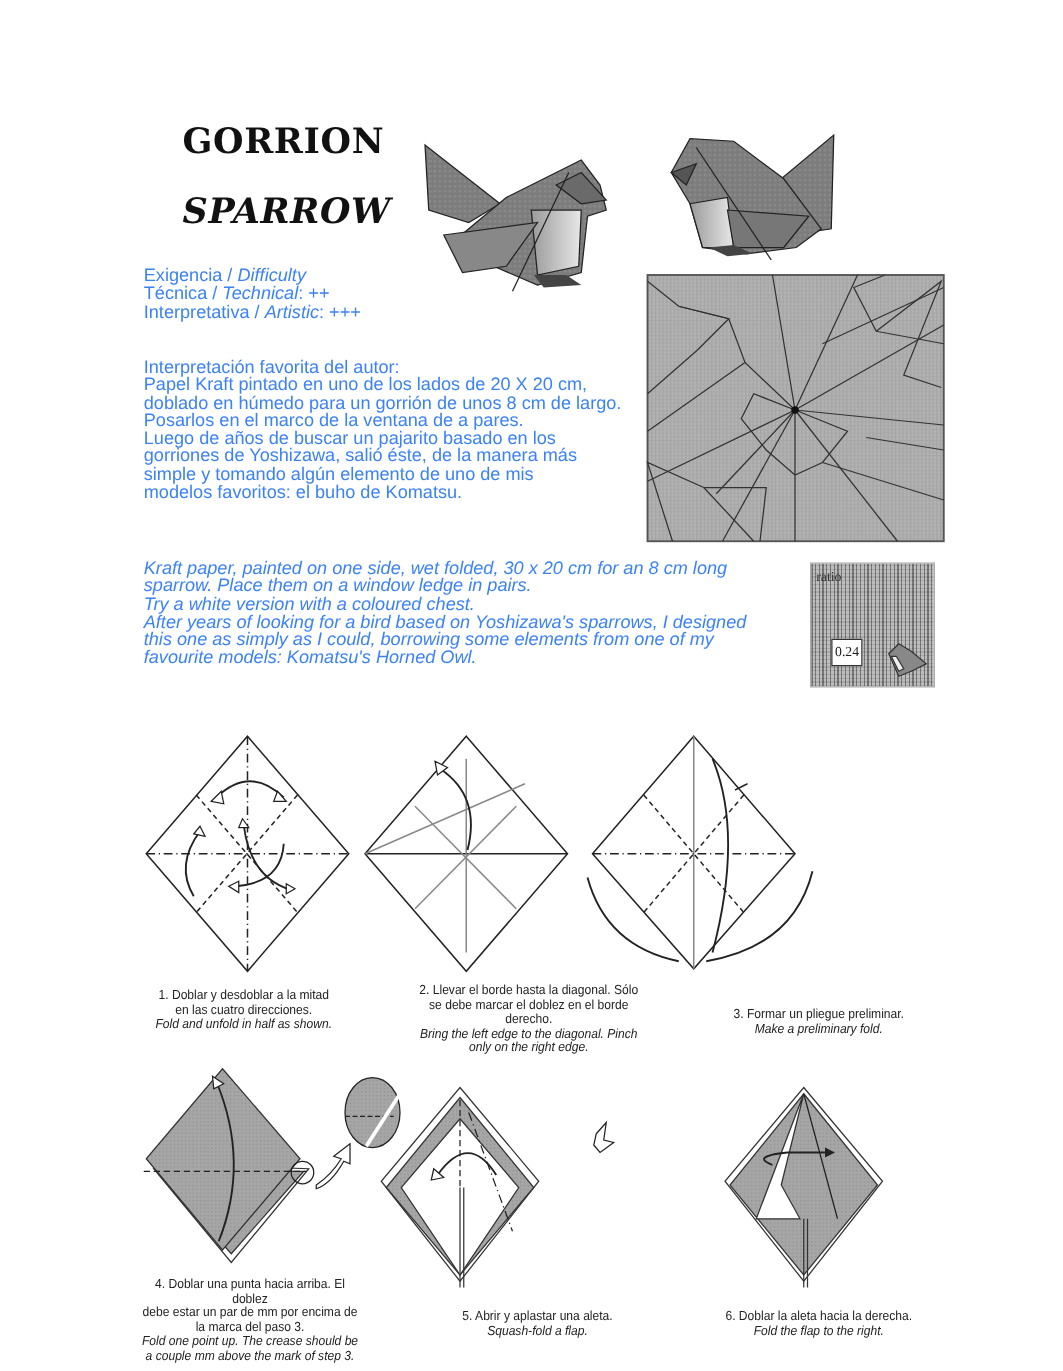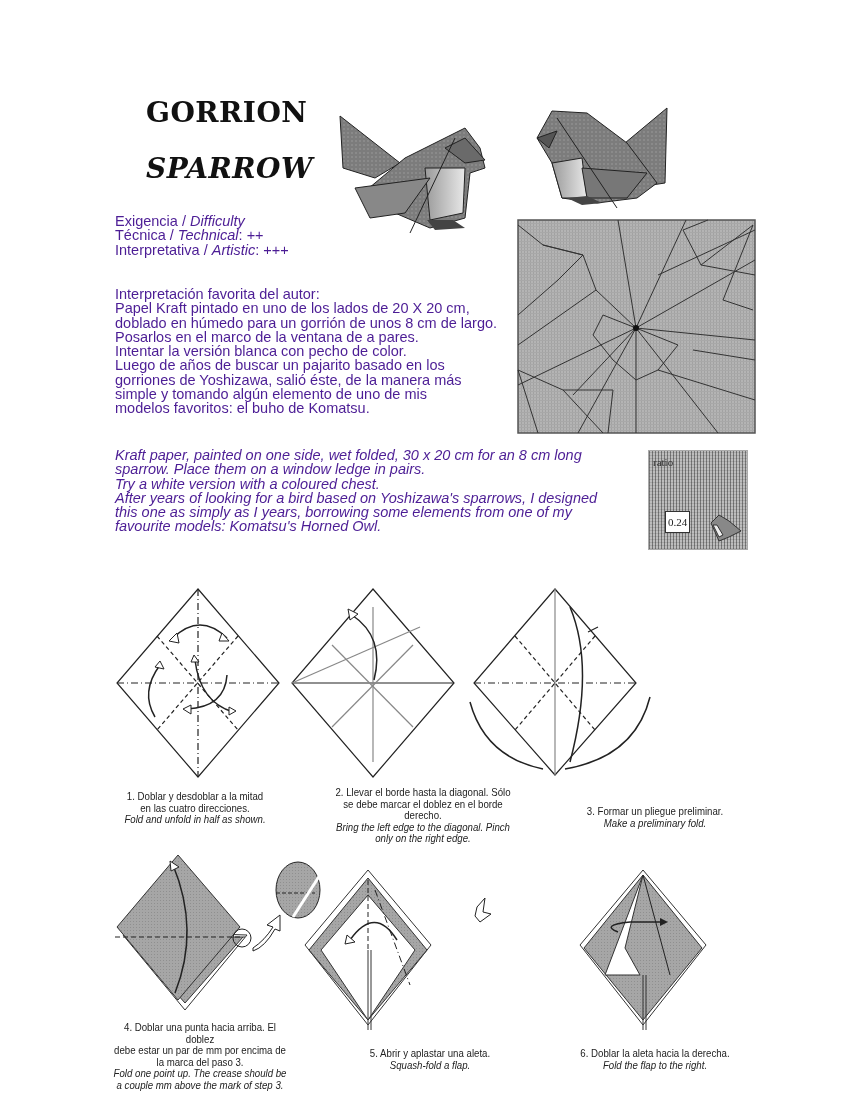--- a/index.html
+++ b/index.html
@@ -1,20 +1,20 @@
 <!DOCTYPE html>
 <html><head>
 <meta charset="utf-8">
 <style>
   html,body{margin:0;padding:0;background:#fff;}
   body{width:850px;height:1097px;position:relative;overflow:hidden;font-family:"Liberation Sans",sans-serif;color:#1a1a1a;}
   .abs{position:absolute;}
   .title{font-family:"DejaVu Serif","Liberation Serif",serif;font-weight:bold;font-size:28px;letter-spacing:0.5px;color:#111;}
   .title.it{font-style:italic;}
-  .block{font-size:14.5px;line-height:14.3px;color:#4c1d95;}
+  .block{font-size:14.5px;line-height:14.3px;color:#3b82f6;}
   .block .line{white-space:nowrap;}
   .it{font-style:italic;}
   .cap{font-size:10.5px;line-height:11.5px;text-align:center;color:#222;transform:scaleX(0.92);}
   .cap .l{display:block;}
   svg{position:absolute;overflow:visible;}
   .ratio-box{background:
      repeating-linear-gradient(0deg,#a8a8a8 0 1px,#bdbdbd 1px 3px),
      repeating-linear-gradient(90deg,#a0a0a0 0 1px,transparent 1px 3px);background-blend-mode:multiply;}
   .ratio-label{font-family:"Liberation Serif",serif;font-size:11px;color:#333;}
   .ratio-val{font-family:"Liberation Serif",serif;font-weight:normal;font-size:11px;background:#fff;border:1px solid #333;padding:4px 2px;}
@@ -58,21 +58,20 @@
   <div class="line"><span>Exigencia / </span><span class="it">Difficulty</span></div>
   <div class="line"><span>Técnica / </span><span class="it">Technical</span><span>: ++</span></div>
   <div class="line"><span>Interpretativa / </span><span class="it">Artistic</span><span>: +++</span></div>
 </div>
 
 <div class="abs block" style="left:115px;top:287px;">
   <div class="line">Interpretación favorita del autor:</div>
   <div class="line">Papel Kraft pintado en uno de los lados de 20 X 20 cm,</div>
   <div class="line">doblado en húmedo para un gorrión de unos 8 cm de largo.</div>
   <div class="line">Posarlos en el marco de la ventana de a pares.</div>
-  <div class="line">Intentar la versión blanca con pecho de color.</div>
   <div class="line">Luego de años de buscar un pajarito basado en los</div>
   <div class="line">gorriones de Yoshizawa, salió éste, de la manera más</div>
   <div class="line">simple y tomando algún elemento de uno de mis</div>
   <div class="line">modelos favoritos: el buho de Komatsu.</div>
 </div>
 
 <svg style="left:518px;top:220px;" width="237" height="213" viewBox="0 0 237 213">
   <defs>
     <pattern id="cpgrid" width="3" height="3" patternUnits="userSpaceOnUse">
       <rect width="3" height="3" fill="#b4b4b4"></rect>
@@ -105,21 +104,21 @@
     <polyline points="140,55 237,10"></polyline>
   </g>
   <circle cx="118" cy="108" r="3" fill="#111"></circle>
 </svg>
 
 <div class="abs block it" style="left:115px;top:448px;">
   <div class="line">Kraft paper, painted on one side, wet folded, 30 x 20 cm for an 8 cm long</div>
   <div class="line">sparrow. Place them on a window ledge in pairs.</div>
   <div class="line">Try a white version with a coloured chest.</div>
   <div class="line">After years of looking for a bird based on Yoshizawa's sparrows, I designed</div>
-  <div class="line">this one as simply as I years, borrowing some elements from one of my</div>
+  <div class="line">this one as simply as I could, borrowing some elements from one of my</div>
   <div class="line">favourite models: Komatsu's Horned Owl.</div>
 </div>
 
 <div class="abs ratio-box" style="left:648px;top:450px;width:98px;height:98px;border:1px solid #aaa;">
   <div class="abs ratio-label" style="left:4px;top:5px;">ratio</div>
   <div class="abs ratio-val" style="left:16px;top:60px;">0.24</div>
   <svg style="left:60px;top:62px;" width="34" height="30" viewBox="0 0 34 30">
     <path d="M2,10 L10,2 L20,8 L32,18 L20,24 L10,28 Z" fill="#888" stroke="#333"></path>
     <path d="M4,12 L10,24 L14,22 L8,12 Z" fill="#eee" stroke="#333"></path>
   </svg>

